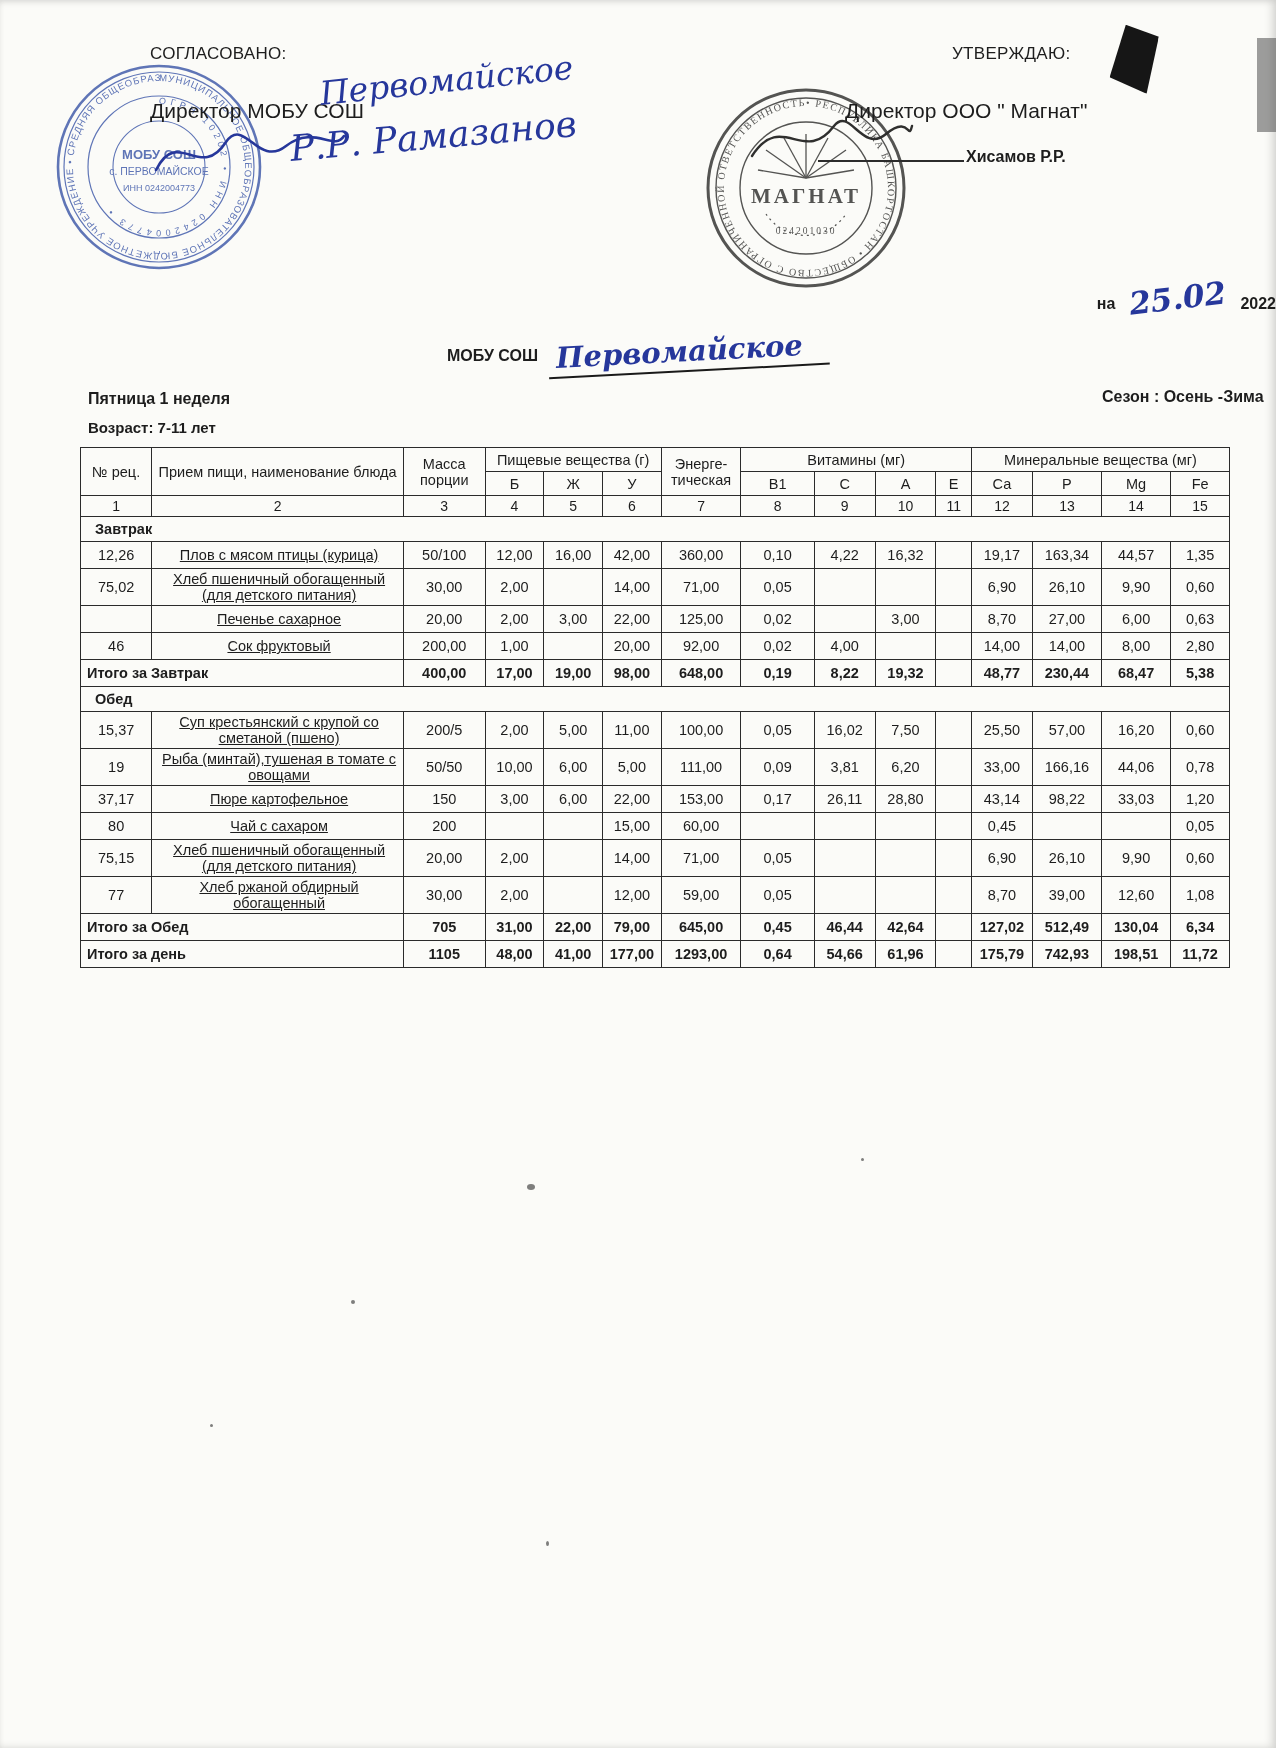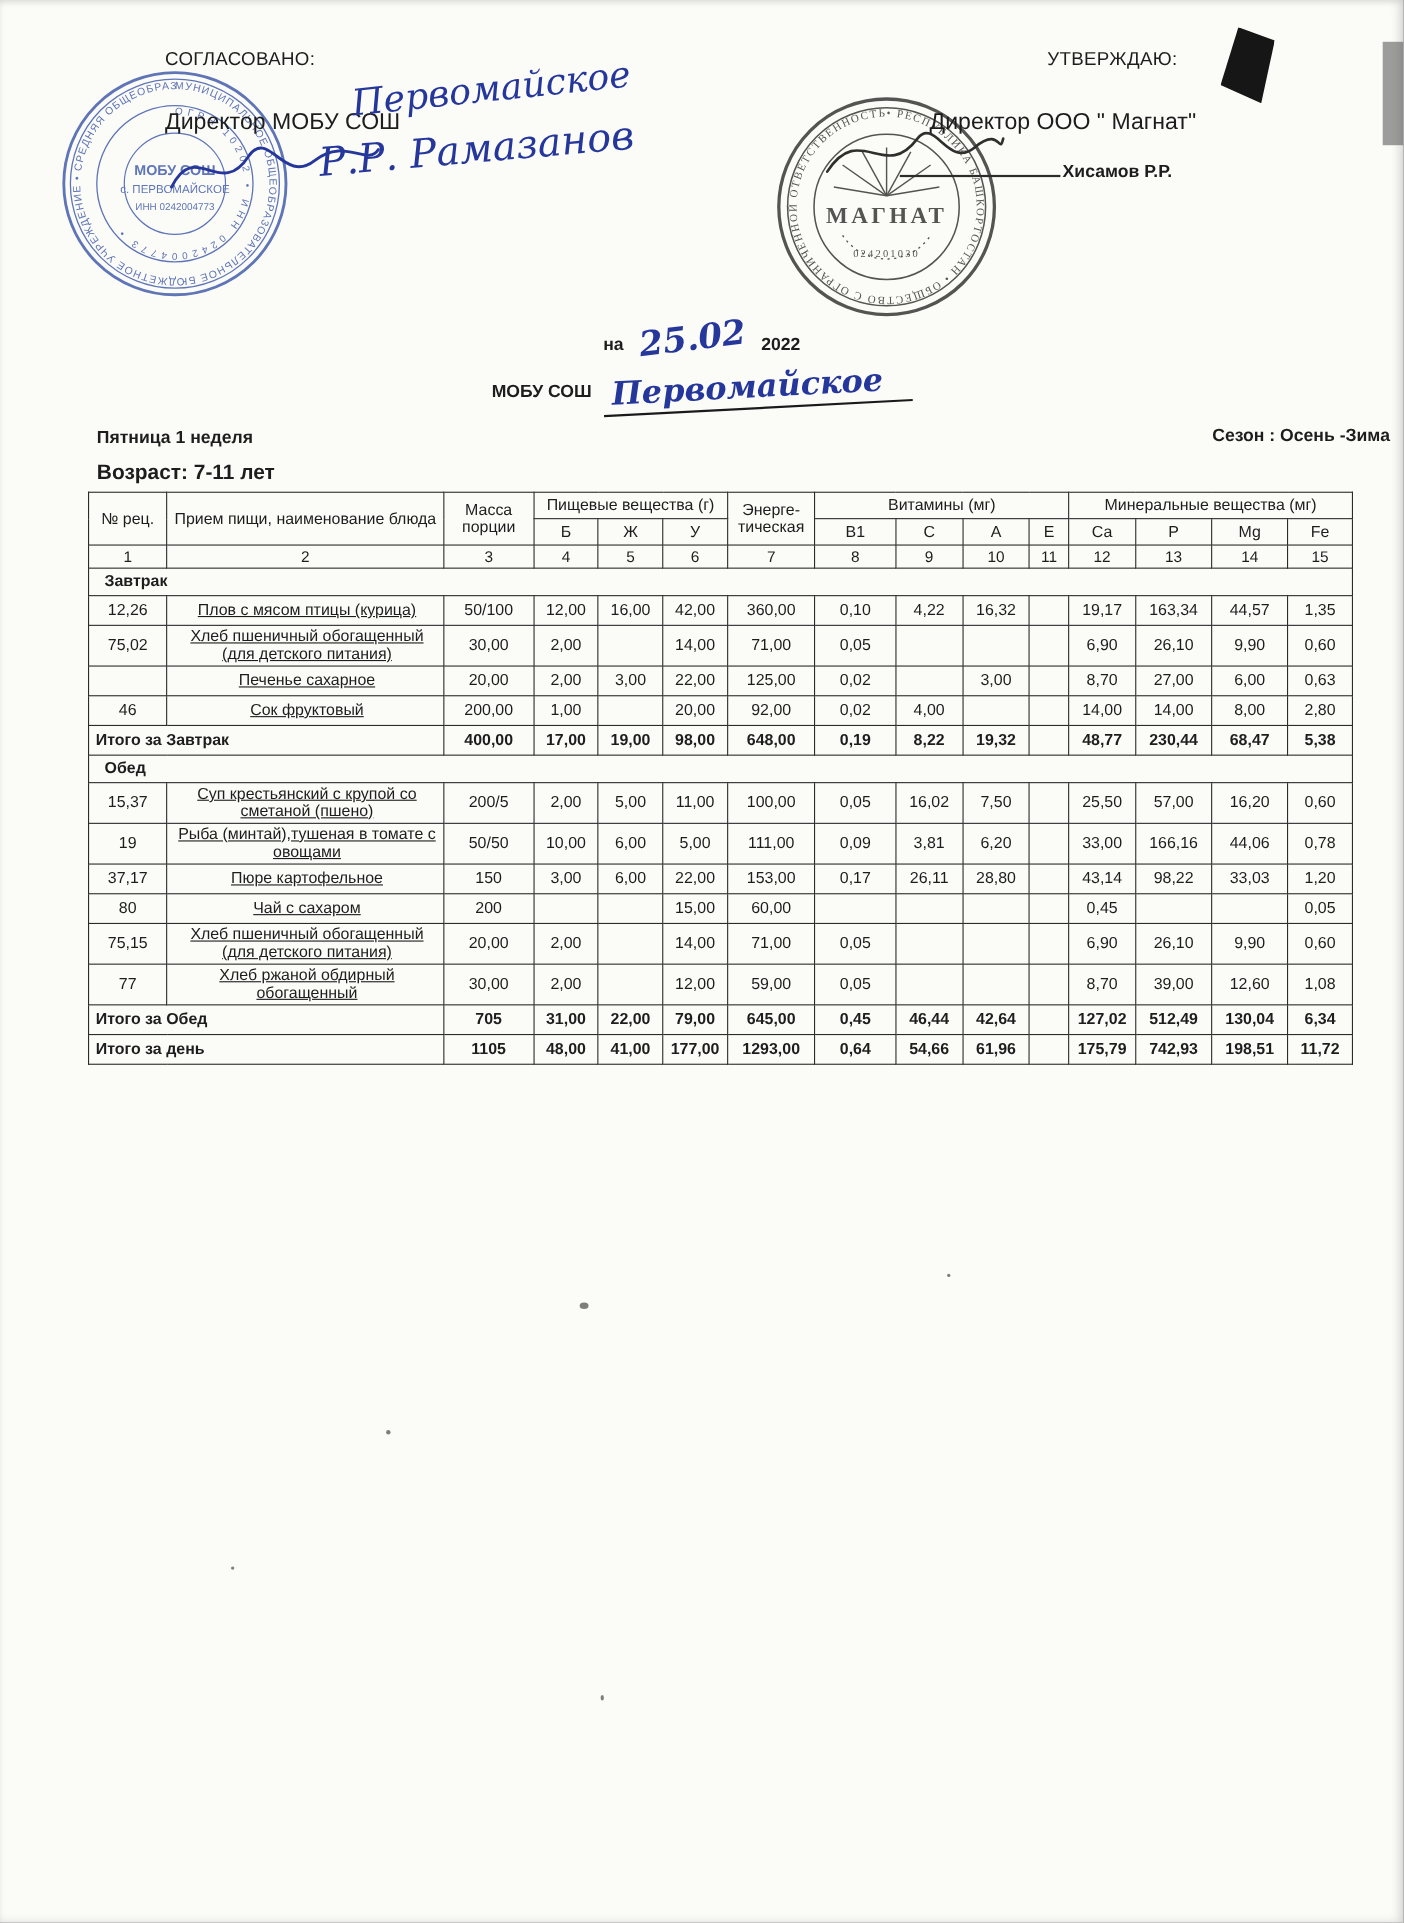--- a/index.html
+++ b/index.html
@@ -150,33 +150,33 @@
   </svg>
 
   <div class="abs dir-line" style="left:845px; top:99px;">Директор ООО " Магнат"</div>
   <svg class="abs scribble" style="left:738px; top:104px;" width="180" height="72" viewBox="0 0 180 72">
     <path d="M14,52 C44,6 66,62 96,22 C112,2 124,50 148,30 S170,38 174,22" stroke="#2f2f2e" stroke-width="2.4"></path>
   </svg>
   <div class="abs sig-line-right" style="left:818px; top:148px;">
     <span class="line"></span><span>Хисамов Р.Р.</span>
   </div>
 
-  <div class="abs date-line" style="left:0; top:290px;">
+  <div class="abs date-line" style="left:0; top:280px;justify-content:flex-end;">
     <span>на</span>
     <span class="hand hand-date">25.02</span>
     <span>2022</span>
   </div>
   <div class="abs school-line" style="left:0; top:334px;">
     <span>МОБУ СОШ</span>
     <span class="hand hand-school-mid">Первомайское</span>
   </div>
 
   <div class="abs meta" style="left:88px; top:390px;">Пятница 1 неделя</div>
   <div class="abs meta" style="left:1082px; top:388px;margin-left:20px;">Сезон : Осень -Зима</div>
-  <div class="abs meta" style="left:88px; top:419px; font-size:19px;">Возраст: 7-11 лет</div>
+  <div class="abs meta" style="left:88px; top:419px; font-size:15px;">Возраст: 7-11 лет</div>
 
   <table class="abs menu-table" style="left:80px; top:447px;">
     <colgroup>
       <col style="width:68px">
         <col style="width:240px">
         <col style="width:78px">
       <col style="width:56px">
         <col style="width:56px">
         <col style="width:56px">
       <col style="width:76px">

